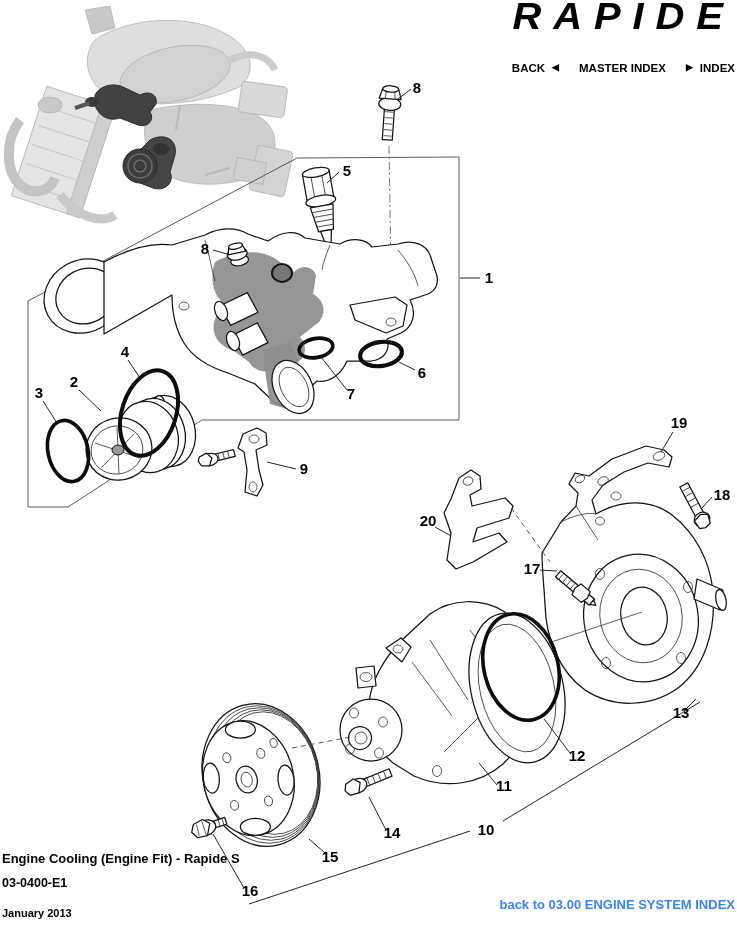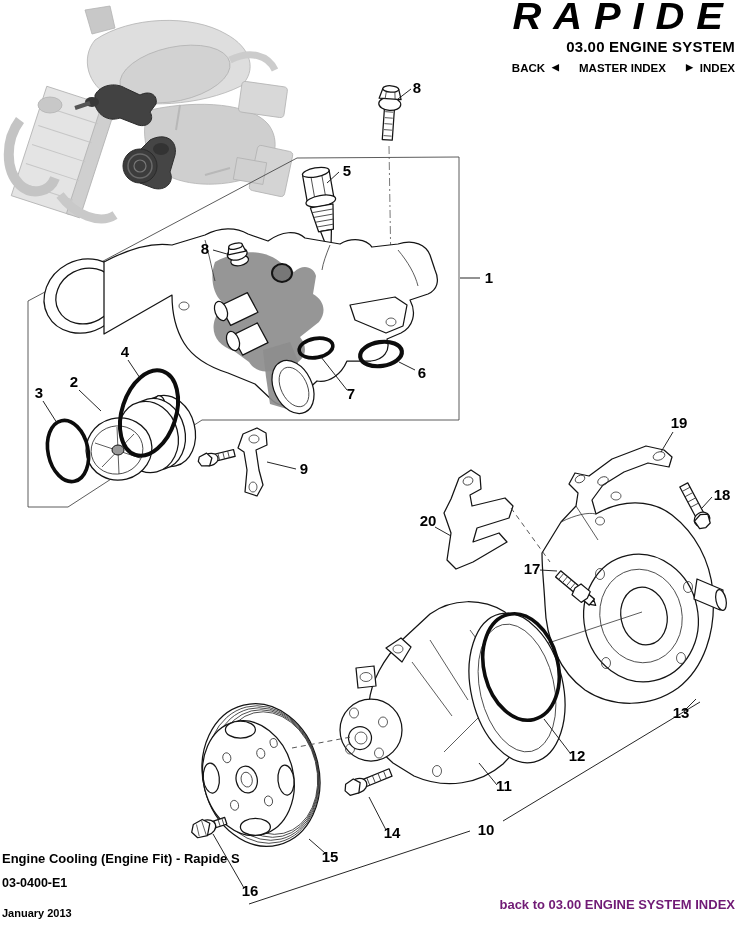--- a/index.html
+++ b/index.html
@@ -13,21 +13,21 @@
   #nav{top:62px;font-size:11.5px;font-weight:700;display:flex;gap:1px;justify-content:flex-end;
        align-items:center;left:400px;}
   #nav .arr{font-size:9px;position:relative;top:-1px;}
   #nav a{color:#000;text-decoration:none;cursor:pointer;}
   #nav .gap{width:18px;}
   .ftl{position:absolute;left:2px;font-weight:700;}
   #docnum{top:876px;font-size:12.5px;}
   #doctitle{top:851px;font-size:13px;}
   #docdate{top:907px;font-size:11px;}
   #idxlink{position:absolute;right:2px;top:897px;font-size:13px;font-weight:700;
-           color:#701a75;text-decoration:none;cursor:pointer;}
+           color:#3b82f6;text-decoration:none;cursor:pointer;}
   text.co{font:700 15px "Liberation Sans",sans-serif;fill:#000;}
   .pl{fill:#fff;stroke:#141414;stroke-width:1.25;stroke-linejoin:round;}
   .tl{fill:none;stroke:#333;stroke-width:.8;}
   .ld{stroke:#1a1a1a;stroke-width:.95;fill:none;}
   .oring{fill:none;stroke:#0c0c0c;}
   .gry{fill:#8d8d8d;stroke:none;opacity:.92;}
   .eg{stroke:#b2b2b2;stroke-width:.8;}
 </style>
 </head>
 <body>
@@ -291,21 +291,20 @@
     <text class="co" x="577" y="761">12</text>
     <text class="co" x="504" y="791">11</text>
     <text class="co" x="392" y="838">14</text>
     <text class="co" x="486" y="835">10</text>
     <text class="co" x="330" y="862">15</text>
     <text class="co" x="250" y="896">16</text>
   </g>
 </svg>
 
   <div class="hdr" id="logo">RAPIDE</div>
-  <div class="hdr" id="section">03.00 ENGINE SYSTEM</div>
   <div class="hdr" id="nav">
     <a>BACK</a>
     <span style="width:5px"></span>
     <span class="arr">◀</span>
     <span class="gap"></span>
     <a>MASTER INDEX</a>
     <span class="gap"></span>
     <span class="arr">▶</span>
     <span style="width:5px"></span>
     <a>INDEX</a>

